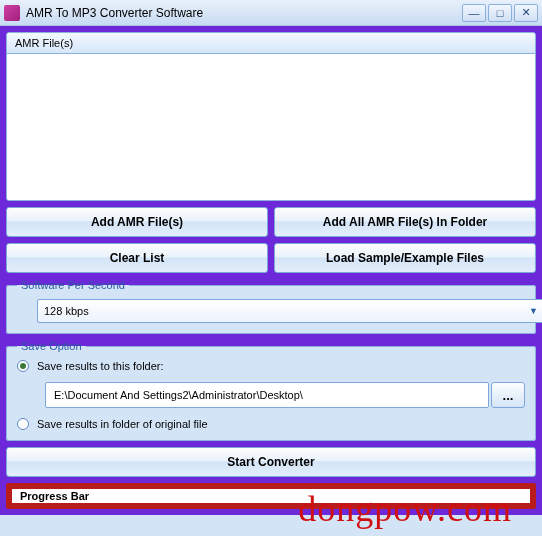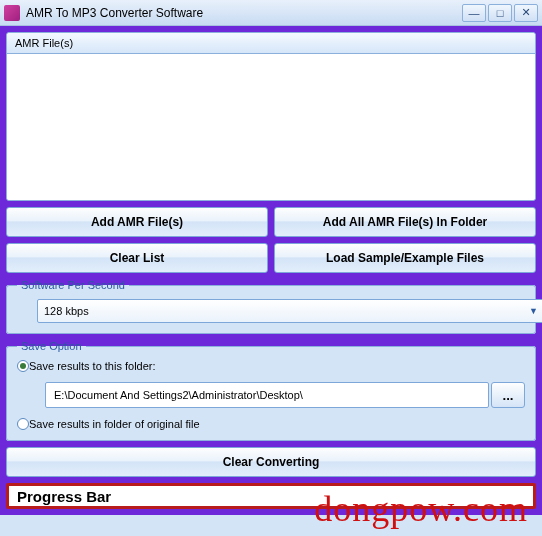--- a/index.html
+++ b/index.html
@@ -112,21 +112,21 @@
     cursor: pointer;
     margin-left: 20px;
   }
   .select-arrow {
     color: #2a5aa0;
     font-size: 9px;
   }
   .radio-row {
     display: flex;
     align-items: center;
-    gap: 0;
+    gap: 8px;
     margin-bottom: 10px;
     font-size: 11px;
     color: #000;
   }
   .radio-row.last { margin-bottom: 0; margin-top: 10px; }
   .radio {
     width: 12px;
     height: 12px;
     border-radius: 50%;
     border: 1px solid #5a8ac0;
@@ -177,32 +177,32 @@
     font-family: Tahoma, Arial, sans-serif;
     font-size: 12px;
     font-weight: bold;
     cursor: pointer;
     margin-bottom: 6px;
   }
   .progress-bar {
     width: 100%;
     height: 26px;
     background: #fff;
-    border: 3px solid #b91c1c;
+    border: 6px solid #b91c1c;
     border-radius: 2px;
     padding: 4px 8px;
-    font-size: 15px;
+    font-size: 11px;
     font-weight: bold;
     display: flex;
     align-items: center;
   }
   .watermark {
     position: absolute;
     bottom: 6px;
-    right: 14px;
+    right: 30px;
     font-family: Georgia, serif;
     font-size: 36px;
     color: #d01010;
     letter-spacing: 1px;
     pointer-events: none;
   }
 </style>
 </head>
 <body>
 
@@ -249,21 +249,21 @@
     <div class="folder-row">
       <input class="folder-input" type="text" value="E:\Document And Settings2\Administrator\Desktop\" style="">
       <button class="browse-btn">...</button>
     </div>
     <div class="radio-row last">
       <div class="radio"></div>
       <span>Save results in folder of original file</span>
     </div>
   </fieldset>
 
-  <button class="start-btn">Clear Converting</button>
+  <button class="start-btn">Start Converter</button>
 
   <div class="progress-bar">
     <span>Progress Bar</span>
   </div>
 
 </div>
 
 <div class="watermark">dongpow.com</div>
 
 </body></html>

